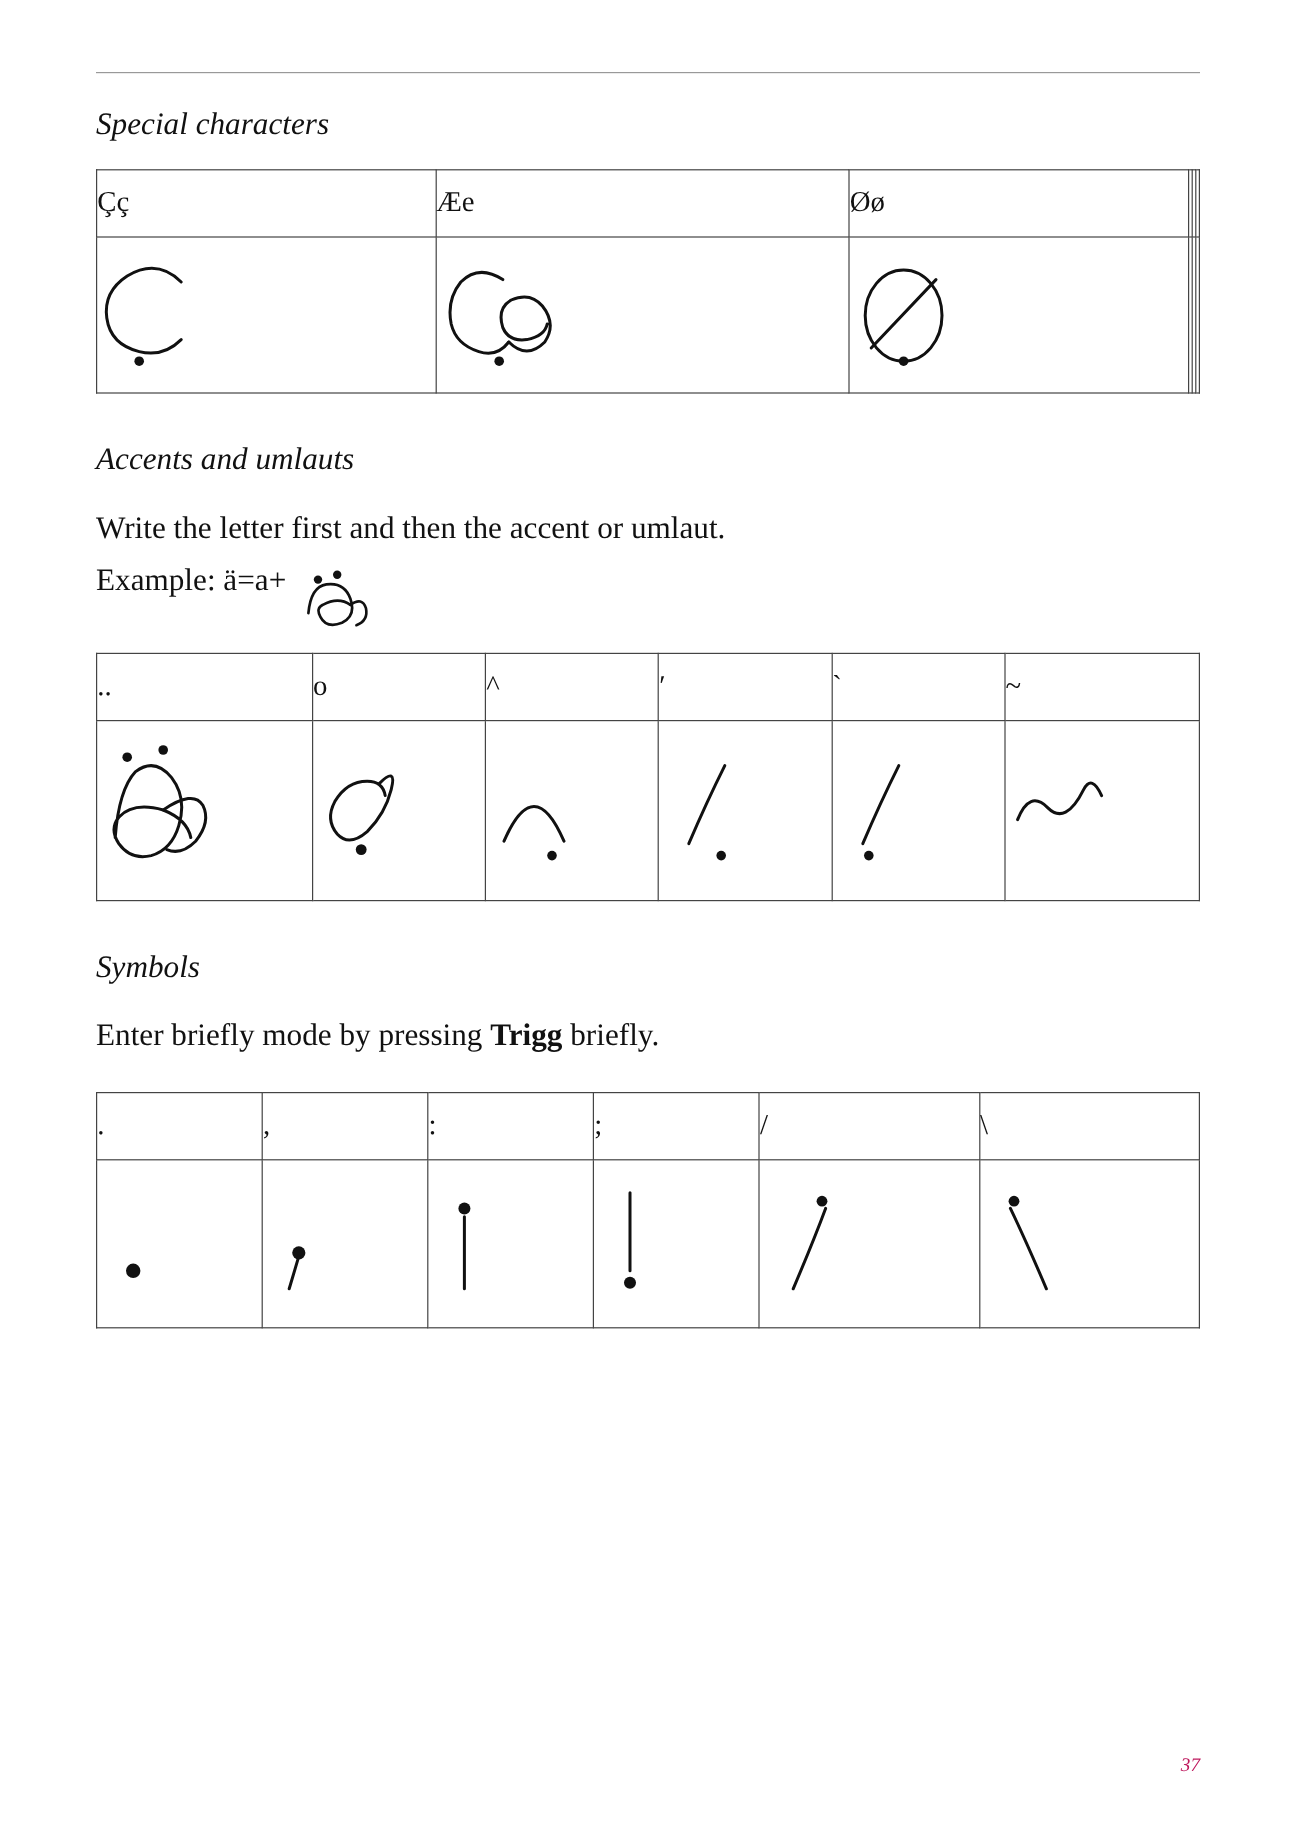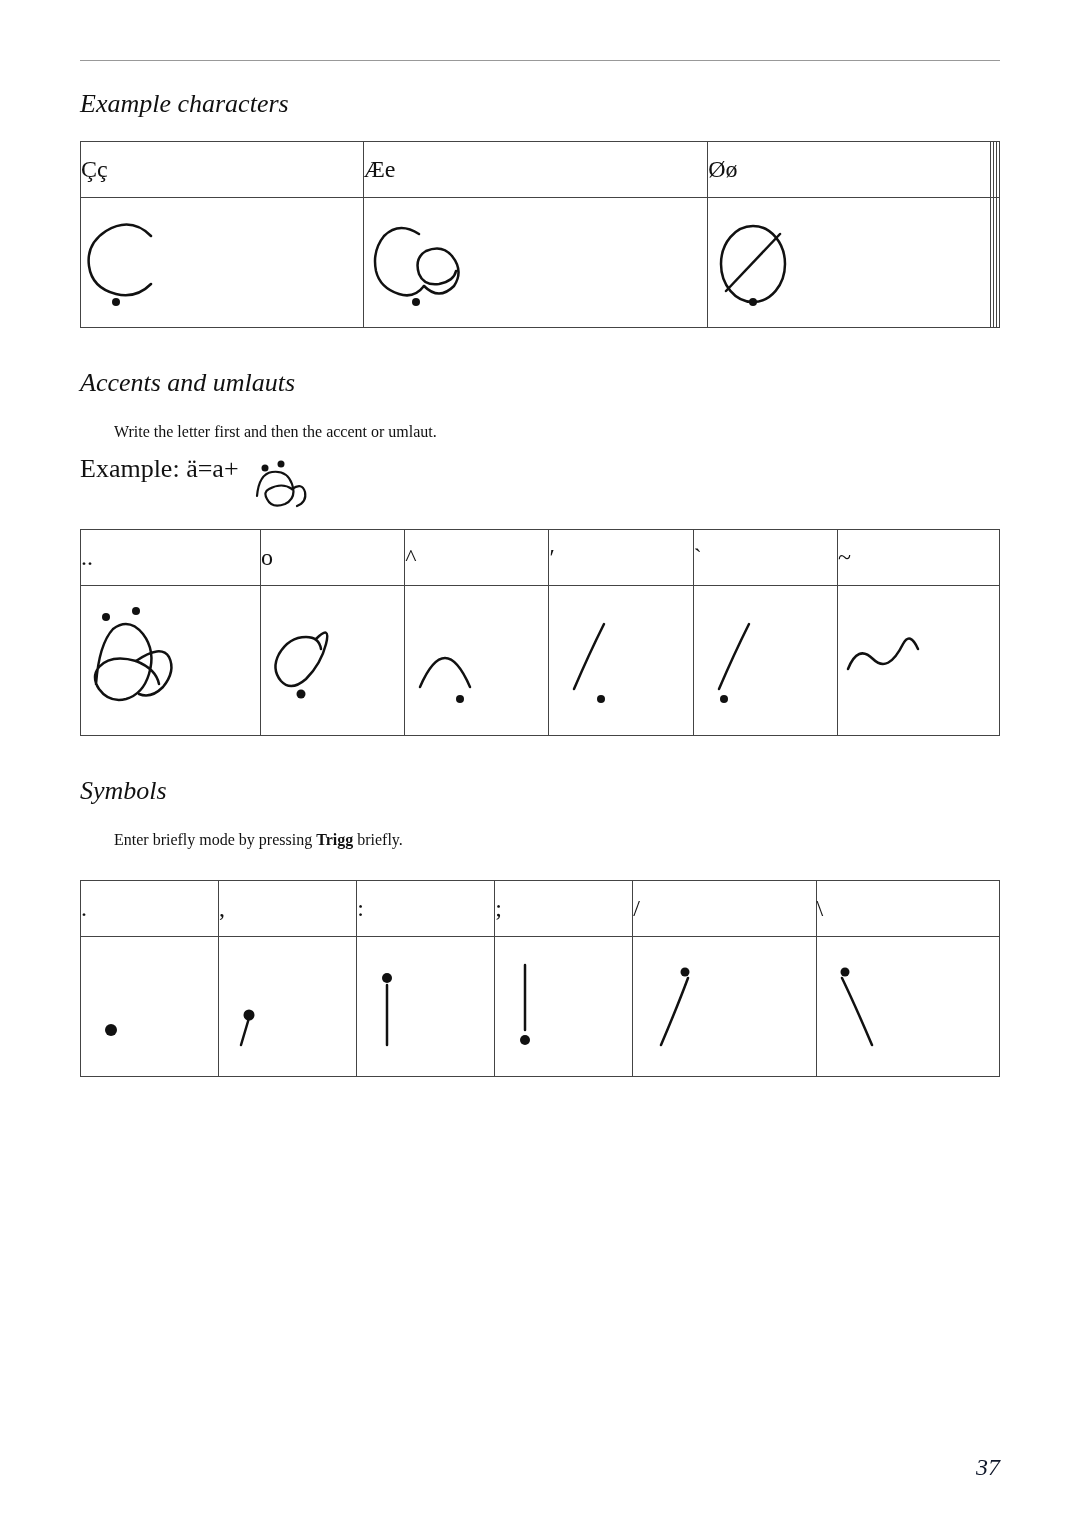--- a/index.html
+++ b/index.html
@@ -20,24 +20,23 @@
     }
 
     .section-title {
       font-style: italic;
       font-size: 26px;
       margin-bottom: 22px;
       font-weight: normal;
     }
 
     .body-text {
-      font-size: 16px;
+      font-size: 26px;
       margin-bottom: 10px;
       line-height: 1.5;
-      margin-left: 34px;
     }
 
     .example-line {
       font-size: 26px;
       margin-bottom: 20px;
       display: flex;
       align-items: flex-start;
       gap: 8px;
     }
 
@@ -73,36 +72,36 @@
     }
 
     section {
       margin-bottom: 40px;
     }
 
     .page-number {
       position: absolute;
       bottom: 40px;
       right: 80px;
-      font-size: 24px;
+      font-size: 16px;
       font-style: italic;
-      color: #0f172a;
+      color: #be185d;
     }
 
     strong {
       font-weight: bold;
     }
   </style>
 </head>
 <body>
 
 <hr class="top-rule">
 
 <section>
-  <div class="section-title">Example characters</div>
+  <div class="section-title">Special characters</div>
   <table>
     <tbody>
         <tr class="header-row">
       <td>Çç</td>
       <td>Æe</td>
       <td>Øø</td>
       <td></td>
       <td></td>
       <td></td>
     </tr>

